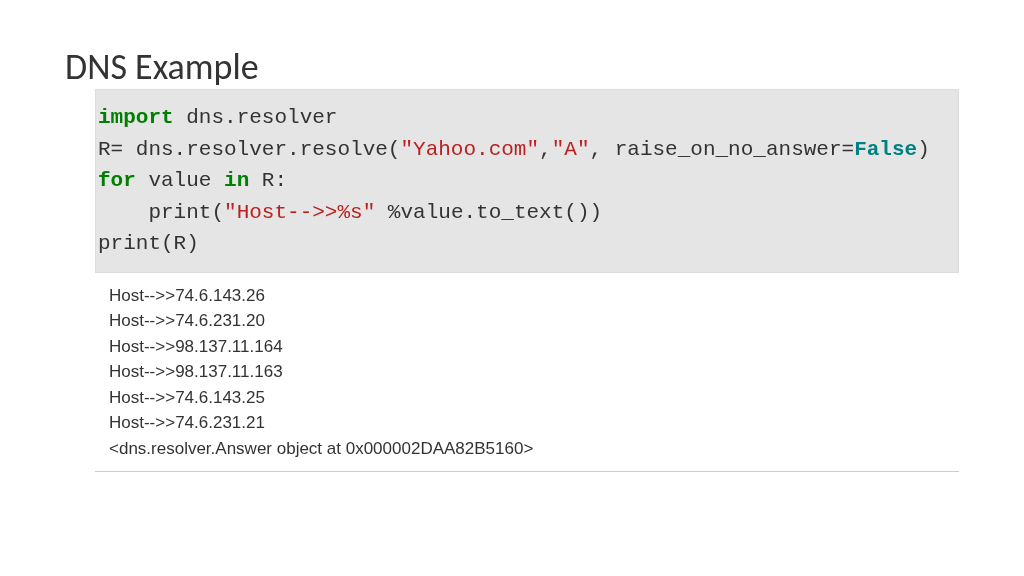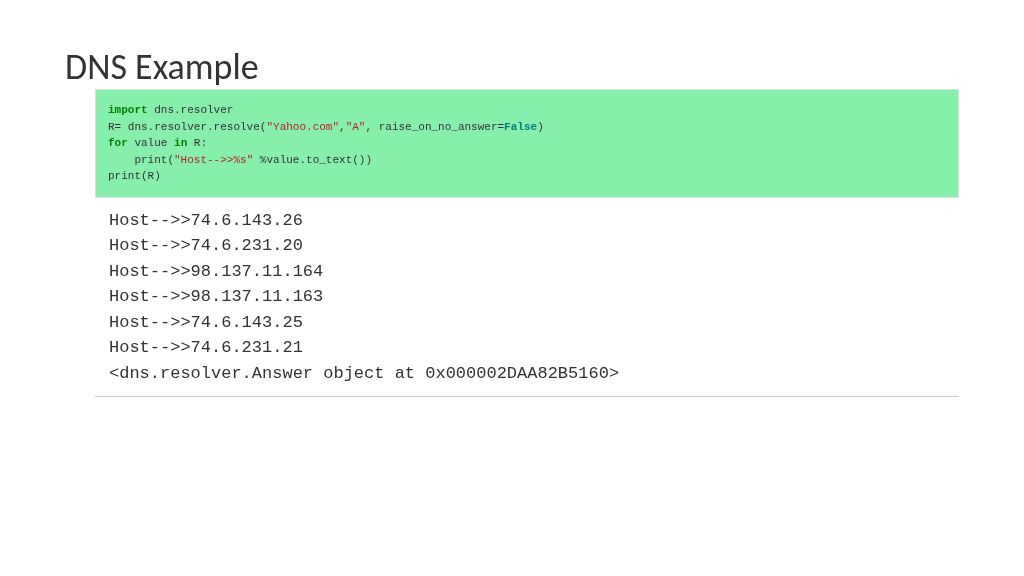--- a/index.html
+++ b/index.html
@@ -13,33 +13,33 @@
       background: #ffffff;
       font-family: Calibri, Arial, sans-serif;
       padding: 45px 65px;
     }
     .slide-title {
       font-size: 36px;
       font-weight: 400;
       color: #333;
     }
     .code-block {
-      background: #86efac;
+      background: #e5e5e5;
       border: 1px solid #ddd;
-      padding: 12px 12px;
+      padding: 12px 2px;
       margin-left: 30px;
       font-family: Consolas, 'Courier New', monospace;
-      font-size: 11px;
+      font-size: 21px;
       line-height: 1.5;
       white-space: pre;
     }
     .output-block {
       margin-left: 30px;
       padding: 10px 14px 10px 14px;
-      font-family: Liberation Mono, monospace;
+      font-family: Liberation Sans, sans-serif;
       font-size: 17px;
       line-height: 1.5;
       color: #333;
       white-space: pre;
       border-bottom: 1px solid #ccc;
     }
     .kw-green { color: #008000; font-weight: bold; }
     .str-red { color: #ba2121; }
     .kw-teal { color: #008080; font-weight: bold; }
     .plain { color: #333; }

